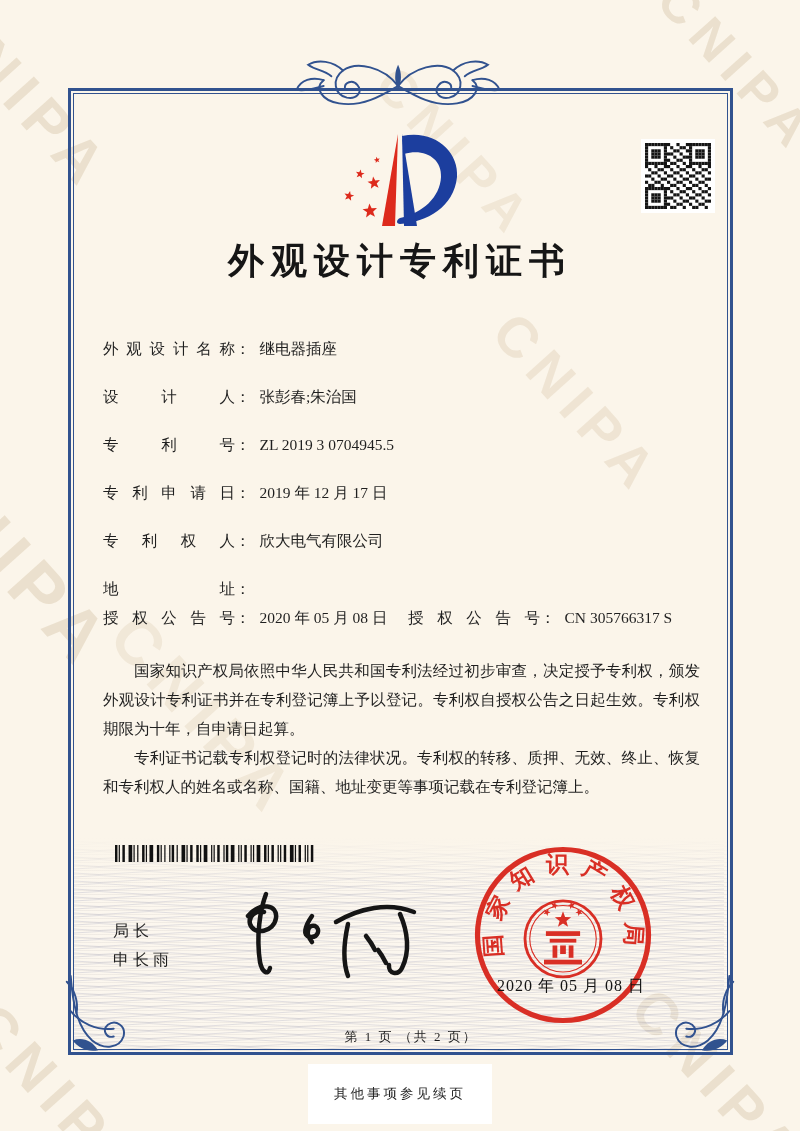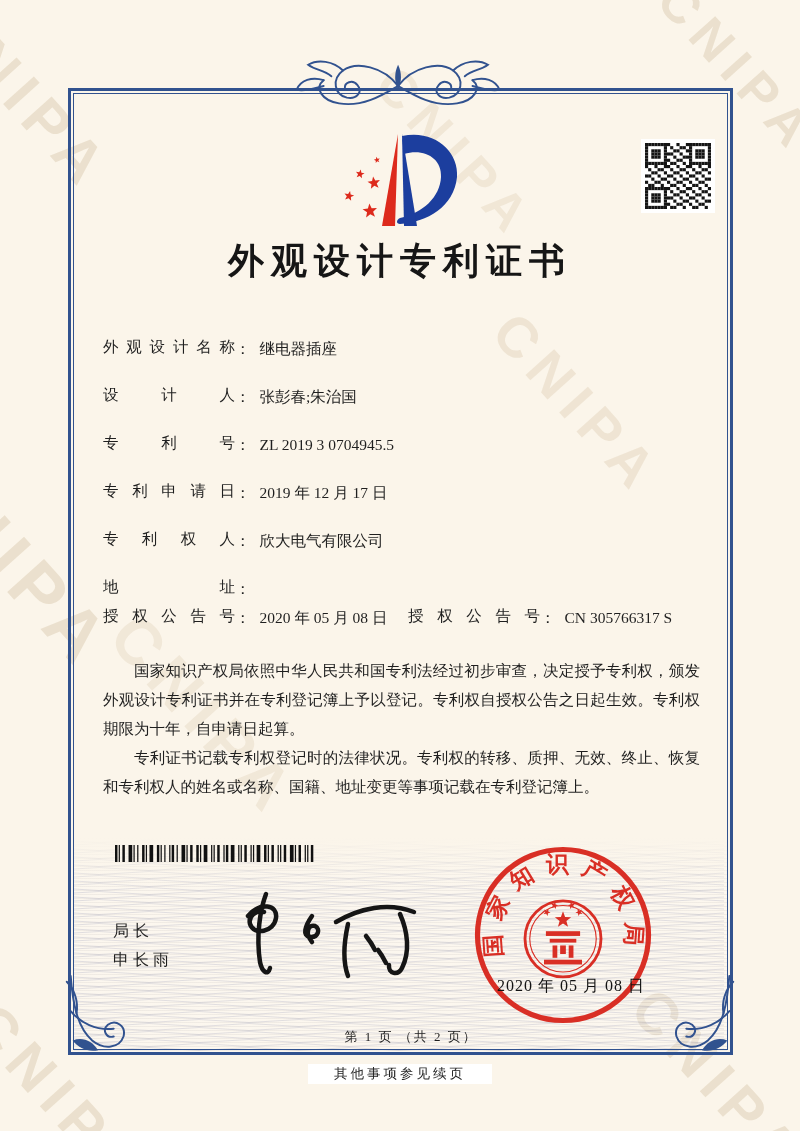--- a/index.html
+++ b/index.html
@@ -27,42 +27,42 @@
   .cert-no{position:absolute;left:102px;top:136px;font-size:15px;letter-spacing:3px;z-index:3;}
   .logo{position:absolute;left:338px;top:126px;width:126px;height:108px;z-index:3;}
   .qr{position:absolute;left:641px;top:139px;width:74px;height:74px;background:#fff;padding:4px;
       box-sizing:border-box;z-index:3;}
   .title{position:absolute;left:0;right:0;top:237px;text-align:center;font-size:36px;font-weight:bold;
          letter-spacing:7px;z-index:3;color:#161616;}
   
   .info{position:absolute;left:103px;top:338px;width:600px;z-index:3;font-size:15.5px;line-height:21px;}
   .row{display:flex;margin-bottom:27px;position:relative;}
   .lbl{display:inline-block;width:132px;flex:none;text-align:justify;text-align-last:justify;
-       text-justify:inter-character;font-family:Liberation Mono, monospace;}
+       text-justify:inter-character;}
   .colon{flex:none;}
   .val{margin-left:9px;}
   .row-addr{margin-bottom:8px;}
   .row-addr .val{max-width:412px;}
   .pair2{position:absolute;left:305px;top:0;display:flex;align-items:flex-end;}
   
   .paras{position:absolute;left:103px;width:597px;top:656px;z-index:3;font-size:15.5px;line-height:29px;
          text-align:justify;}
   .paras p{margin:0;text-indent:2em;}
   
   .barcode{position:absolute;left:115px;top:845px;width:202px;height:17px;z-index:3;}
   .sig-title{position:absolute;left:113px;top:921px;font-size:16px;letter-spacing:4px;z-index:3;}
   .sig-name{position:absolute;left:113px;top:950px;font-size:16px;letter-spacing:4px;z-index:3;}
   .signature{position:absolute;left:232px;top:888px;width:195px;height:98px;z-index:3;}
   .seal{position:absolute;left:468px;top:840px;width:190px;height:190px;z-index:4;opacity:.95;}
   .seal-text{font-size:24px;font-weight:bold;letter-spacing:12px;fill:var(--seal-red);
              font-family:"Liberation Serif","DejaVu Serif",serif;}
   .seal-date{position:absolute;left:497px;top:976px;font-size:16px;letter-spacing:1px;color:#131313;z-index:5;}
   .page-num{position:absolute;left:0;right:0;top:1028px;text-align:center;font-size:13px;letter-spacing:2px;z-index:3;margin-left:22px;}
   .cont-note{position:absolute;left:50%;transform:translateX(-50%);top:1064px;background:#fff;
-             padding:1px 26px;font-size:13.5px;letter-spacing:3px;z-index:3;white-space:nowrap;}
+             padding:21px 26px;font-size:13.5px;letter-spacing:3px;z-index:3;white-space:nowrap;}
   
   .orn-top{position:absolute;left:287px;top:57px;width:226px;height:58px;z-index:3;}
   .orn-bl{position:absolute;left:56px;top:972px;width:88px;height:88px;z-index:3;}
   .orn-br{position:absolute;left:656px;top:972px;width:88px;height:88px;z-index:3;transform:scaleX(-1);}
   .orn path{stroke:var(--frame-blue);fill:none;stroke-width:2;stroke-linecap:round;}
   .orn .fil{fill:var(--frame-blue);stroke:none;}
   .lr{fill:var(--logo-red);} .lb{fill:var(--logo-blue);}
   .sr{fill:var(--seal-red);} .srs{stroke:var(--seal-red);fill:none;}
   .sig-stroke{stroke:#151515;fill:none;stroke-width:4.5;stroke-linecap:round;stroke-linejoin:round;}
 </style>

